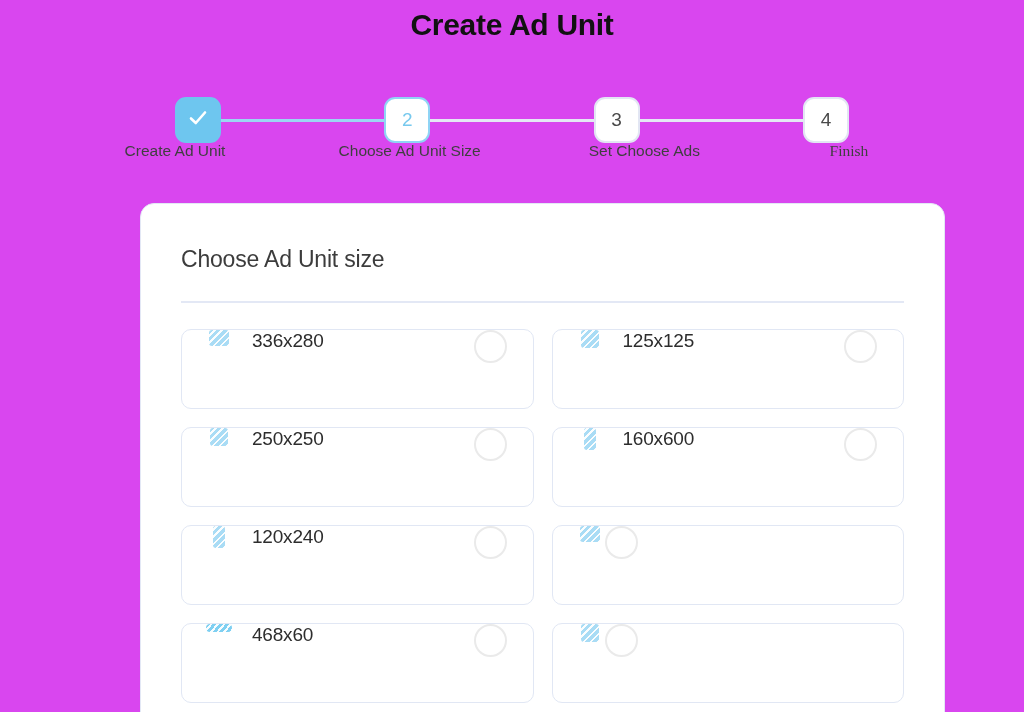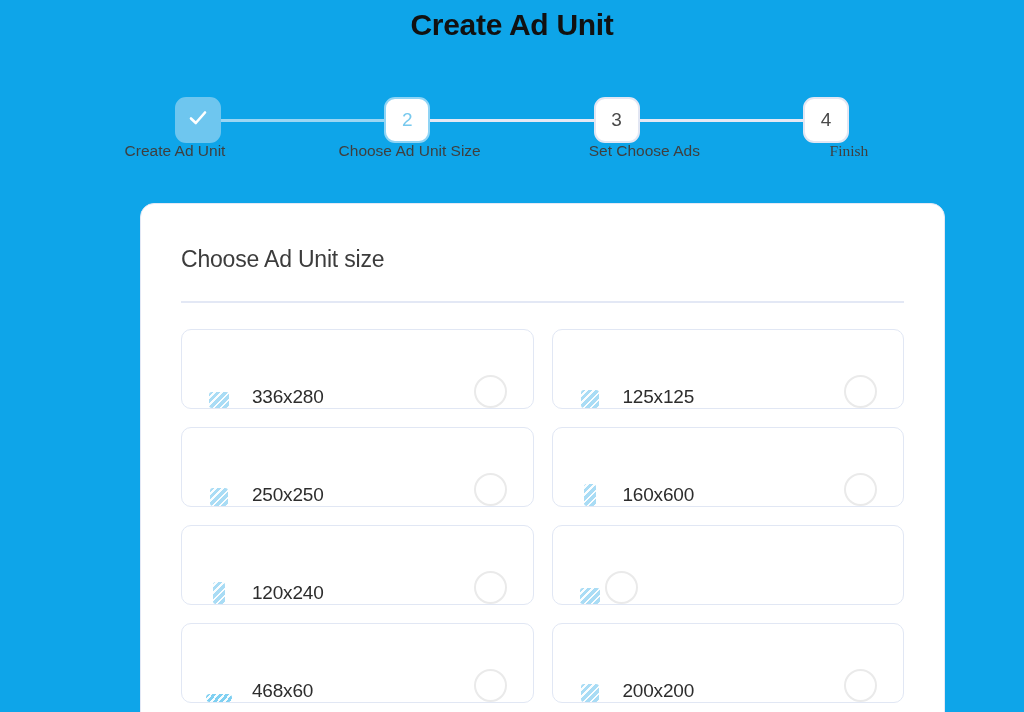--- a/index.html
+++ b/index.html
@@ -7,21 +7,21 @@
     width: 1024px;
     height: 712px;
     background: #ffffff;
     font-family: "Liberation Sans", sans-serif;
     overflow: hidden;
   }
   .page {
     position: relative;
     width: 1024px;
     height: 712px;
-    background: #0ea5e9;
+    background: #d946ef;
   }
 
   
   .page-title {
     text-align: center;
     font-size: 30px;
     font-weight: bold;
     color: #111111;
     letter-spacing: -0.3px;
     padding-top: 6px;
@@ -133,21 +133,21 @@
     grid-template-columns: 1fr 1fr;
     column-gap: 18px;
     row-gap: 18px;
   }
   .option {
     height: 80px;
     border: 1.5px solid #E1E7F4;
     border-radius: 10px;
     background: #ffffff;
     display: flex;
-    align-items: flex-end;
+    align-items: flex-start;
     padding: 0 26px 0 22px;
     cursor: pointer;
   }
   .option-icon {
     width: 30px;
     flex: 0 0 30px;
     display: flex;
     align-items: center;
     justify-content: center;
   }
@@ -291,20 +291,19 @@
             <i class="glyph g-banner"></i>
           </span>
         <span class="option-label">468x60</span>
         <span class="option-radio"></span>
       </div>
 
       <div class="option">
         <span class="option-icon">
             <i class="glyph g-square"></i>
           </span>
-        <span class="option-label">200x200</span>
         <span class="option-radio"></span>
       </div>
 
     </div>
   </div>
 
 </div>
 
 </body></html>

